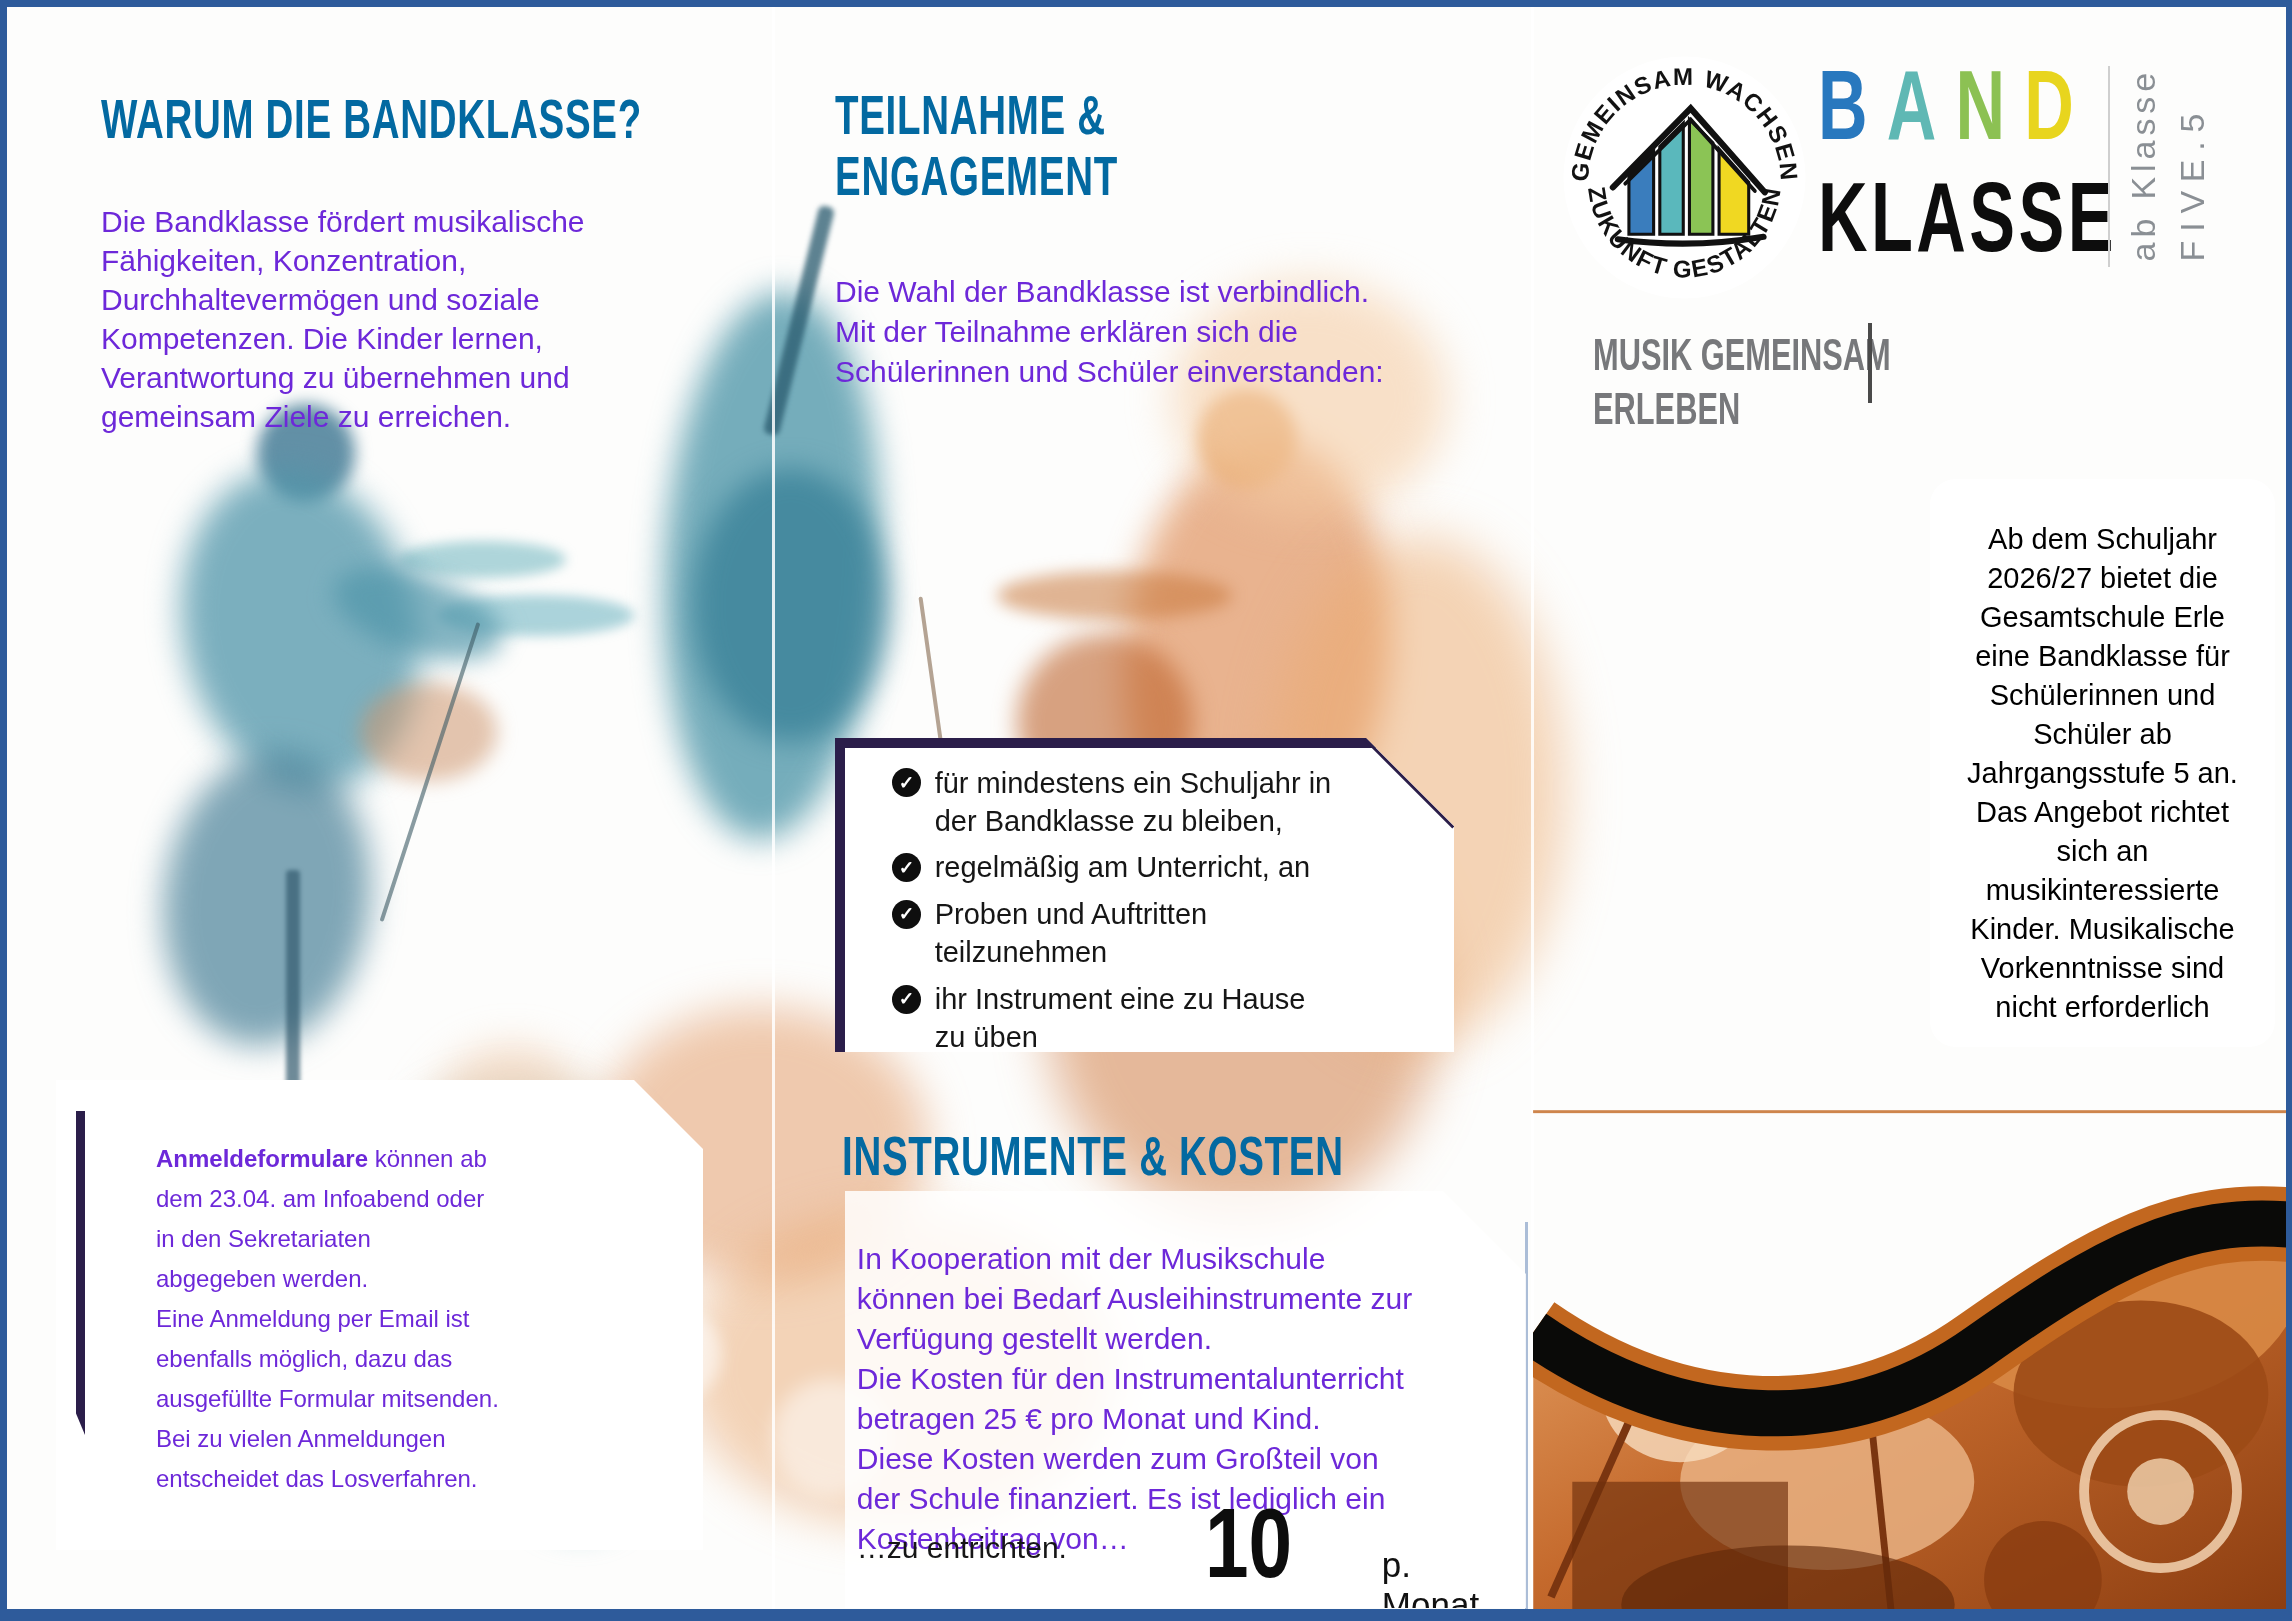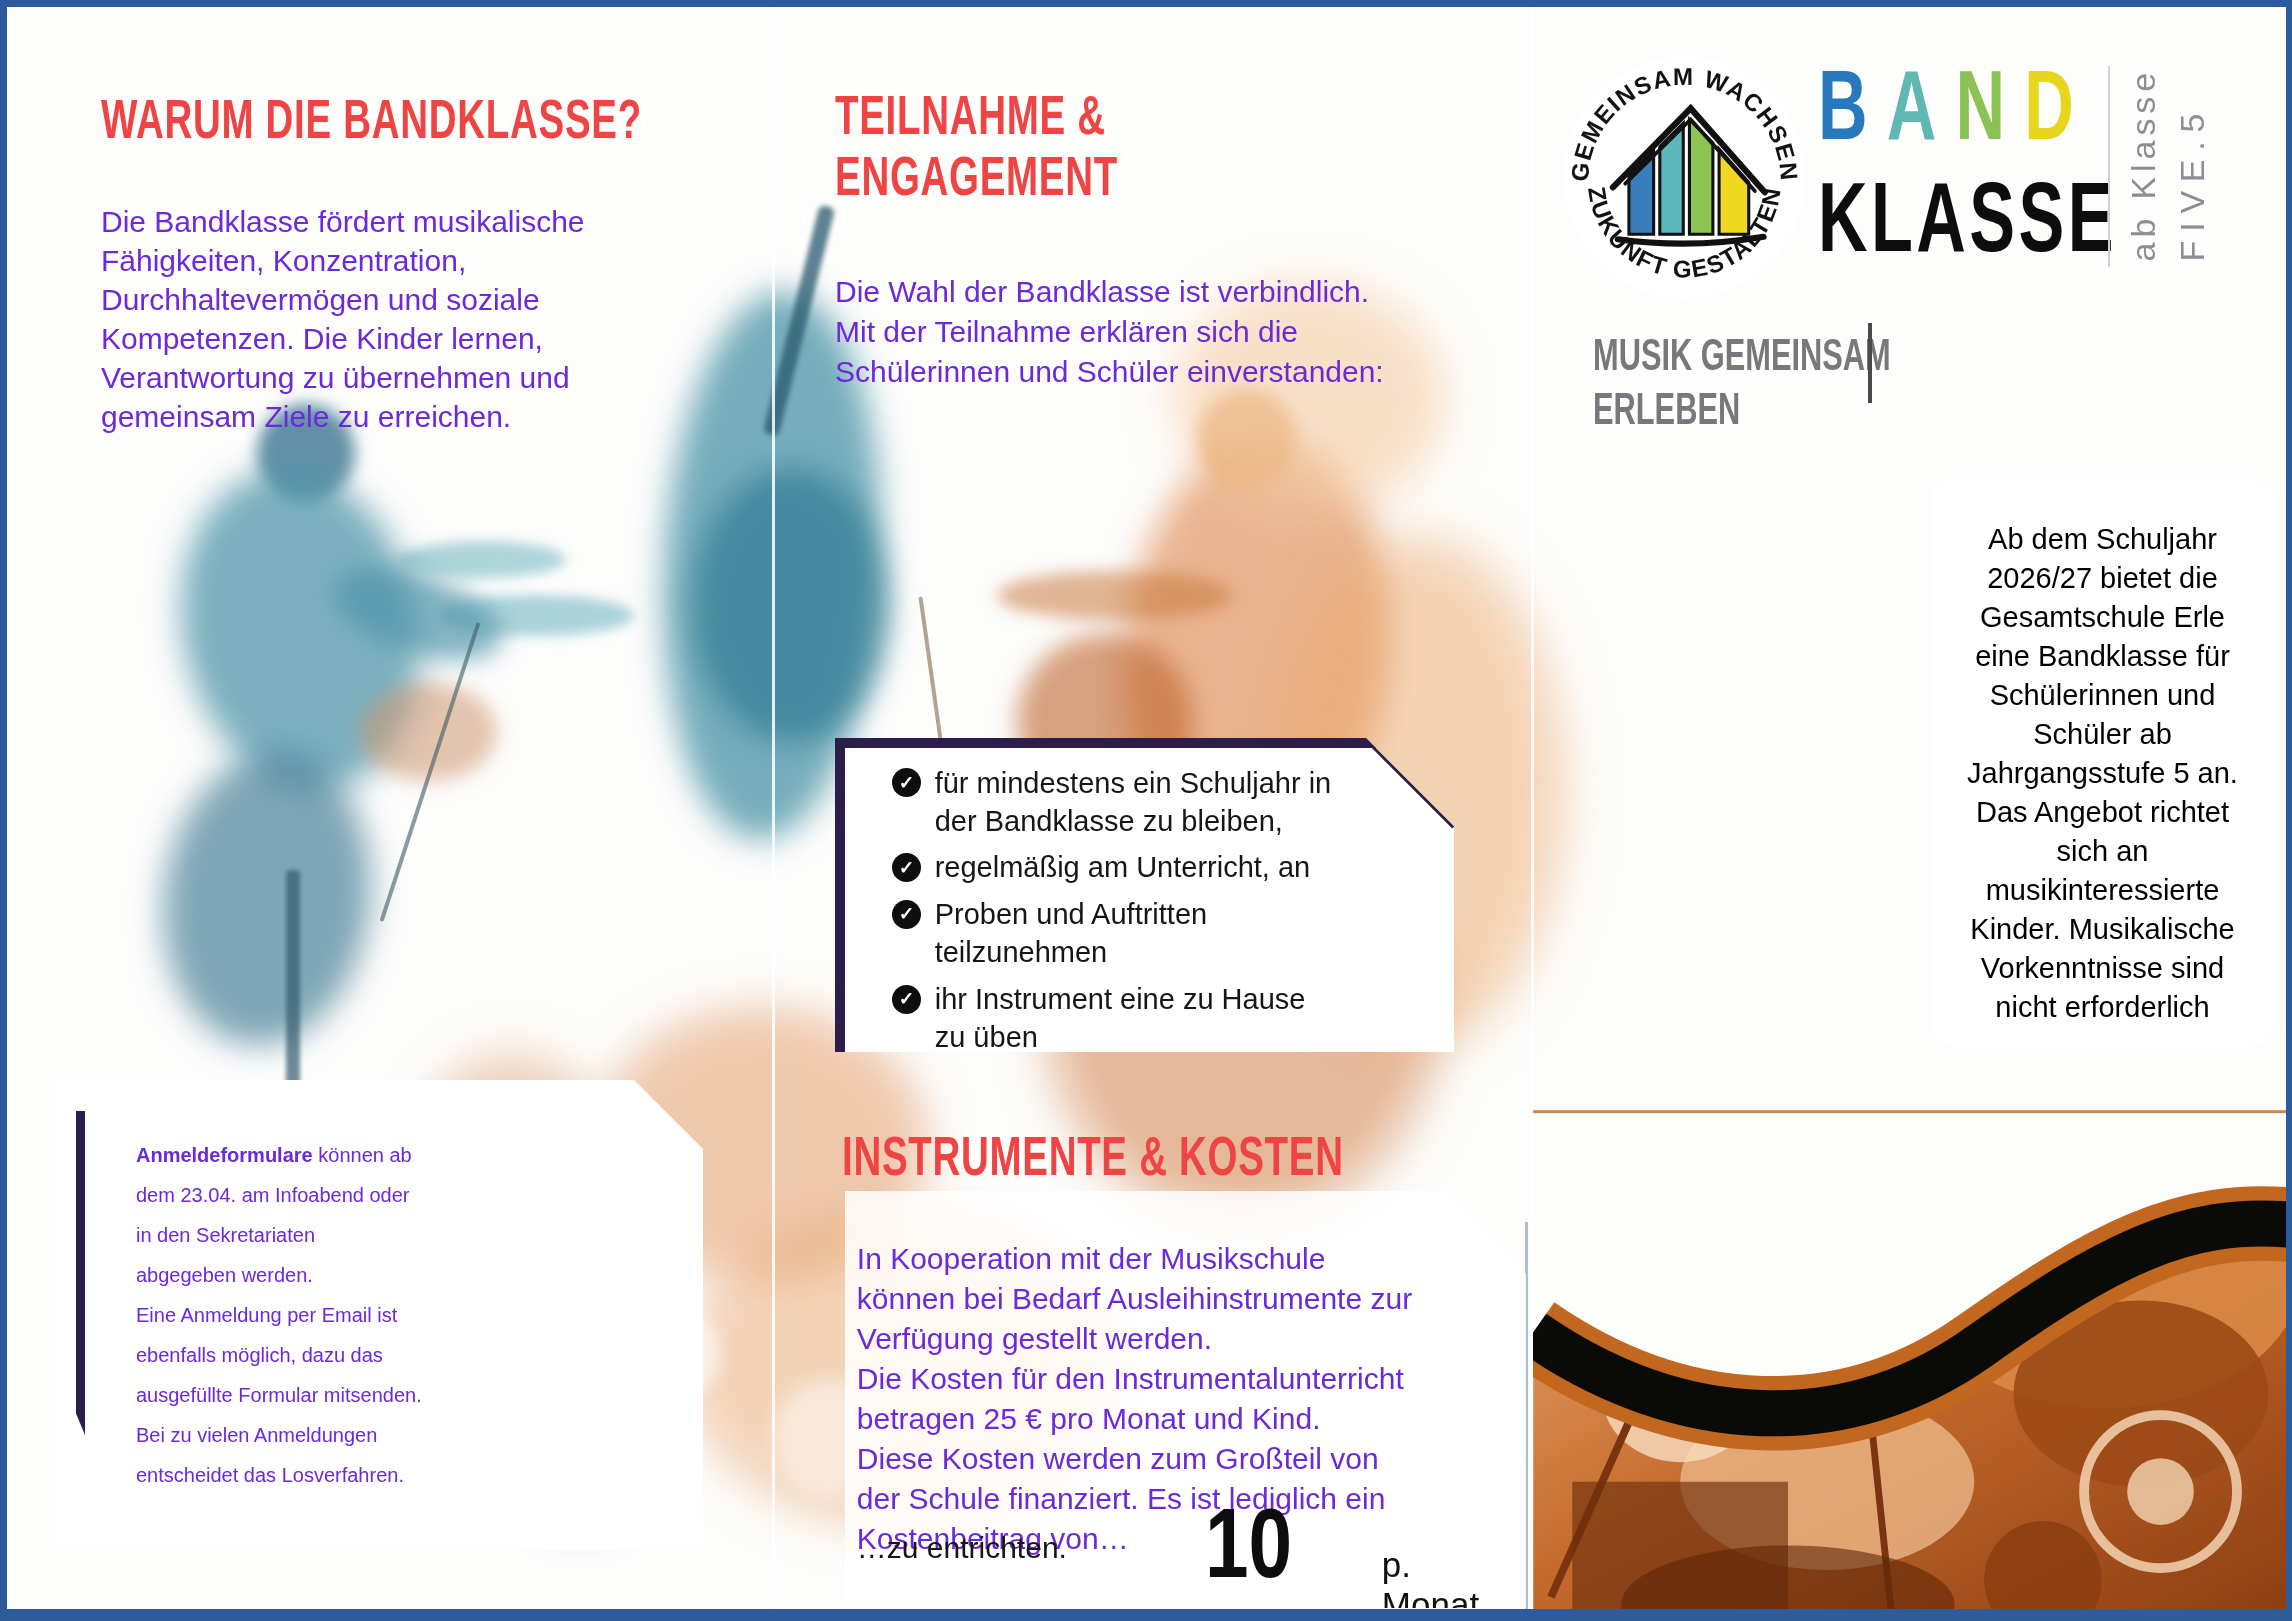--- a/index.html
+++ b/index.html
@@ -37,31 +37,31 @@
   .b24{left:765px;top:1372px;width:118px;height:118px;background:rgba(255,255,255,.5);filter:blur(9.8px);}
   .b25{left:510px;top:1402px;width:127px;height:127px;background:rgba(120,185,200,.45);filter:blur(13.7px);}
   .stick1{left:421px;top:608px;width:3.9px;height:314px;background:rgba(60,90,100,.6);transform:rotate(18deg);border-radius:2px;position:absolute;}
   .stick2{left:936px;top:588px;width:3.9px;height:353px;background:rgba(120,90,60,.55);transform:rotate(-8deg);border-radius:2px;position:absolute;}
   .fold{position:absolute;top:0;bottom:0;width:2.9px;background:rgba(255,255,255,.85);}
   .fold1{left:765px;} .fold2{left:1524px;}
   .rightline{position:absolute;left:1518px;top:1215px;bottom:0;width:2.9px;background:rgba(70,110,170,.45);}
 
   
   .cond{display:inline-block;transform:scaleX(0.7);transform-origin:0 50%;white-space:pre-line;}
-  h1,h2{margin:0;font-weight:700;color:#ef4444;letter-spacing:1px;}
+  h1,h2{margin:0;font-weight:700;color:#0369a1;letter-spacing:1px;}
   .body-text{white-space:pre-line;color:#6d28d9;}
 
   
   .left-heading{position:absolute;left:94px;top:80px;font-size:55px;}
   .left-intro{position:absolute;left:94px;top:165px;width:627px;font-size:30px;line-height:39px;}
   .anmeldung-box{position:absolute;left:49px;top:1073px;width:647px;height:470px;background:#fff;
     clip-path:polygon(0 0,calc(100% - 69px) 0,100% 69px,100% 100%,0 100%);}
   .navy-bar{position:absolute;left:19.6px;top:31px;width:9.8px;height:325px;background:#2b1e4a;
     clip-path:polygon(0 0,100% 0,100% 100%,0 calc(100% - 23.5px));}
-  .anmeldung-text{position:absolute;left:80px;top:35px;width:549px;font-size:20px;line-height:40px;}
+  .anmeldung-text{position:absolute;left:100px;top:35px;width:549px;font-size:24px;line-height:40px;}
   .anmeldung-text b{font-weight:700;}
 
   
   .mid-heading{position:absolute;left:828px;top:78px;font-size:55px;line-height:61px;}
   .mid-intro{position:absolute;left:828px;top:235px;width:647px;font-size:30px;line-height:40px;}
   .bullet-box{position:absolute;left:828px;top:731px;width:619px;height:314px;background:#fff;
     clip-path:polygon(0 0,calc(100% - 88px) 0,100% 88px,100% 100%,0 100%);}
   .bullet-box .edge-top{position:absolute;left:0;top:0;width:100%;height:9.8px;background:#2b1e4a;}
   .bullet-box .edge-left{position:absolute;left:0;top:0;width:9.8px;height:100%;background:#2b1e4a;}
   .bullet-box .diag{position:absolute;left:531px;top:0;width:125px;height:2.9px;background:#2b1e4a;

